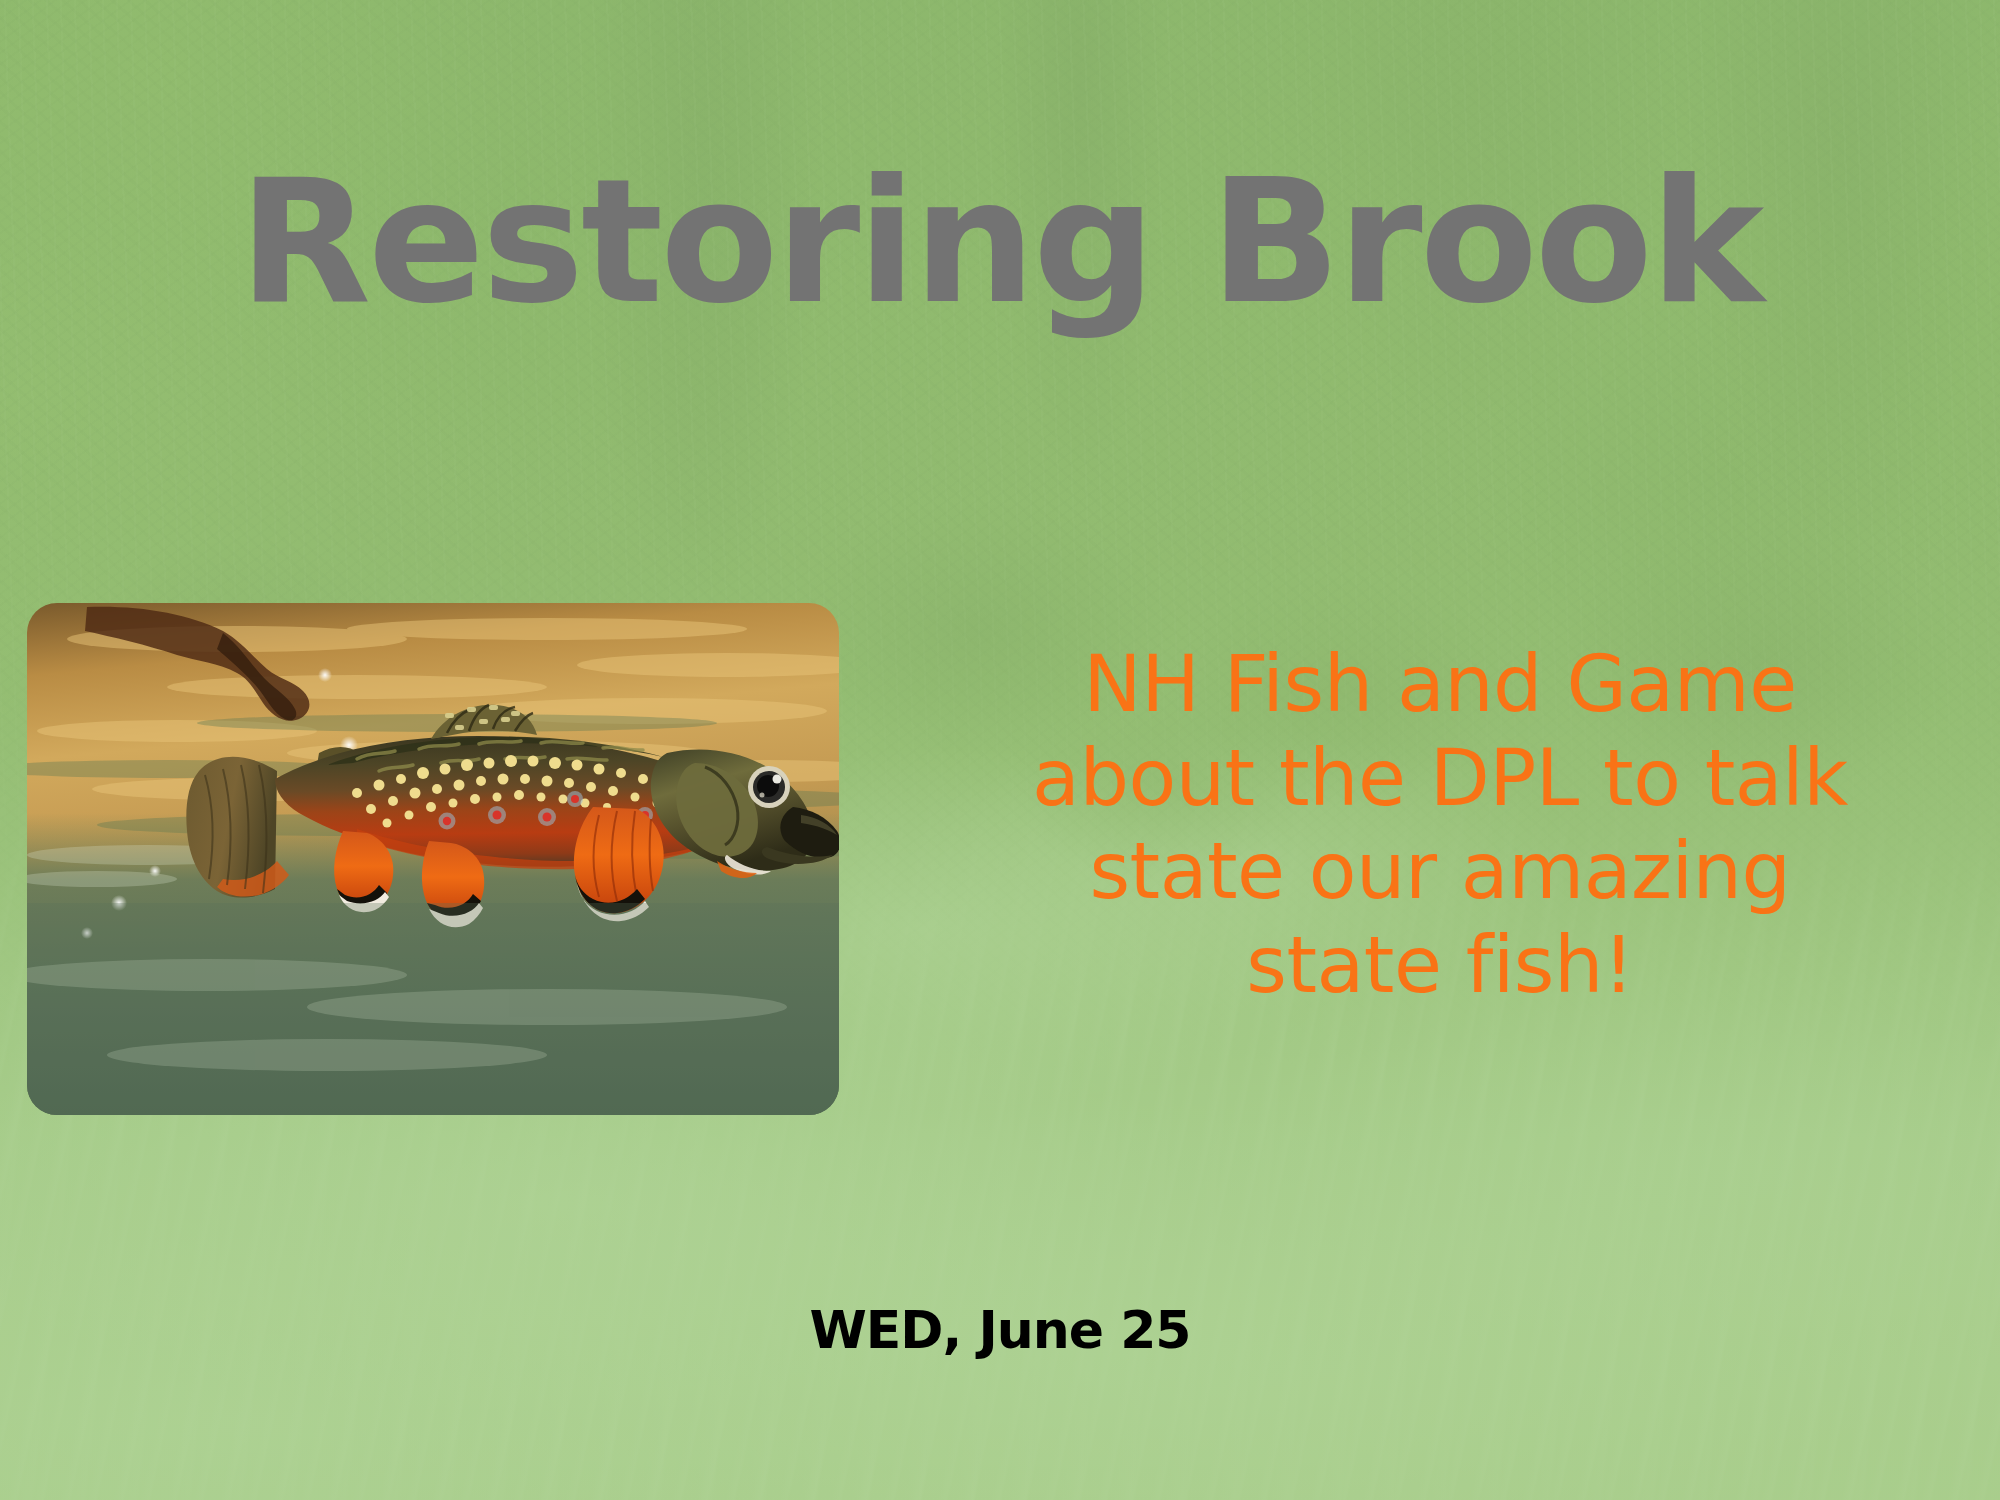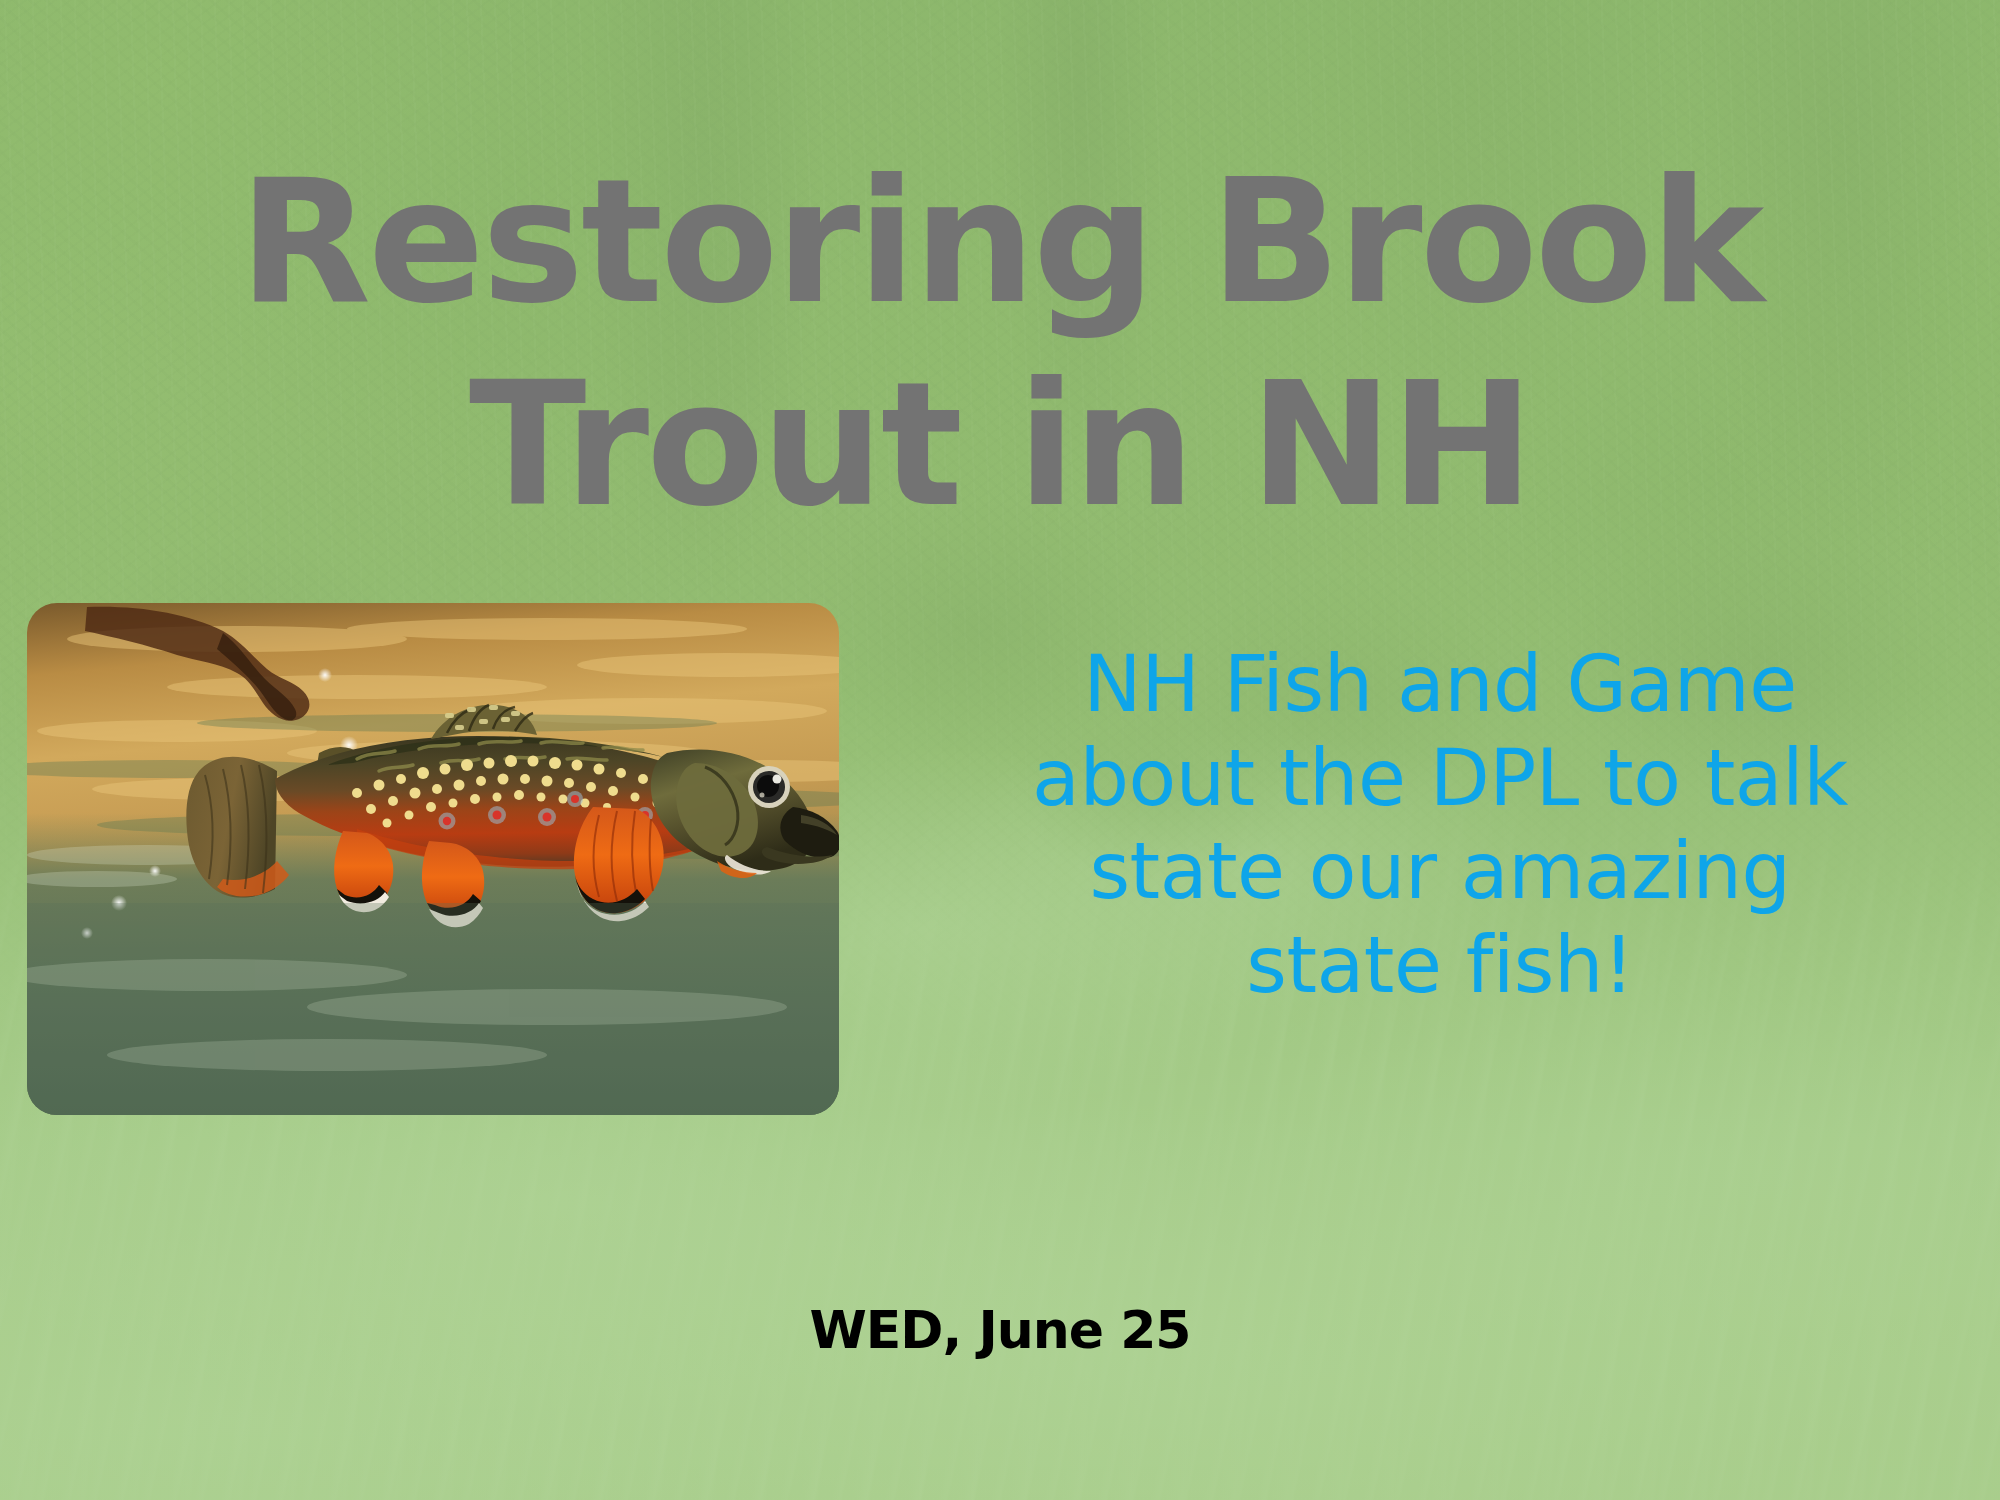--- a/index.html
+++ b/index.html
@@ -121,21 +121,21 @@
     letter-spacing: -3px;
   }
   .title .tline { display: block; white-space: nowrap; }
 
   .blurb {
     position: absolute;
     left: 1000px;
     top: 638px;
     width: 880px;
     text-align: center;
-    color: #0ea5e9;
+    color: #f97316;
     font-family: "DejaVu Sans", sans-serif;
     font-weight: 400;
     font-size: 78px;
     line-height: 1.20;
     letter-spacing: -0.5px;
   }
 
   .datetime {
     position: absolute;
     left: 480px;
@@ -169,21 +169,20 @@
 <div id="poster">
 
   <div class="bg-layer bg-photo"></div>
   <div class="bg-layer bg-speckle"></div>
   <div class="bg-layer bg-streaks"></div>
   <div class="bg-layer bg-tint"></div>
   <div class="bg-layer bg-tint2"></div>
 
   <h1 class="title">
     <span class="tline">Restoring Brook</span>
-    <span class="tline">Trout in NH</span>
   </h1>
 
   <div class="photo-card">
     <svg viewBox="0 0 812 512" preserveAspectRatio="xMidYMid slice">
       <defs>
         <linearGradient id="waterTop" x1="0" y1="0" x2="0.15" y2="1">
           <stop offset="0%" stop-color="#7a5a2c"></stop>
           <stop offset="14%" stop-color="#b98c44"></stop>
           <stop offset="30%" stop-color="#d2a95c"></stop>
           <stop offset="48%" stop-color="#c49a52"></stop>

